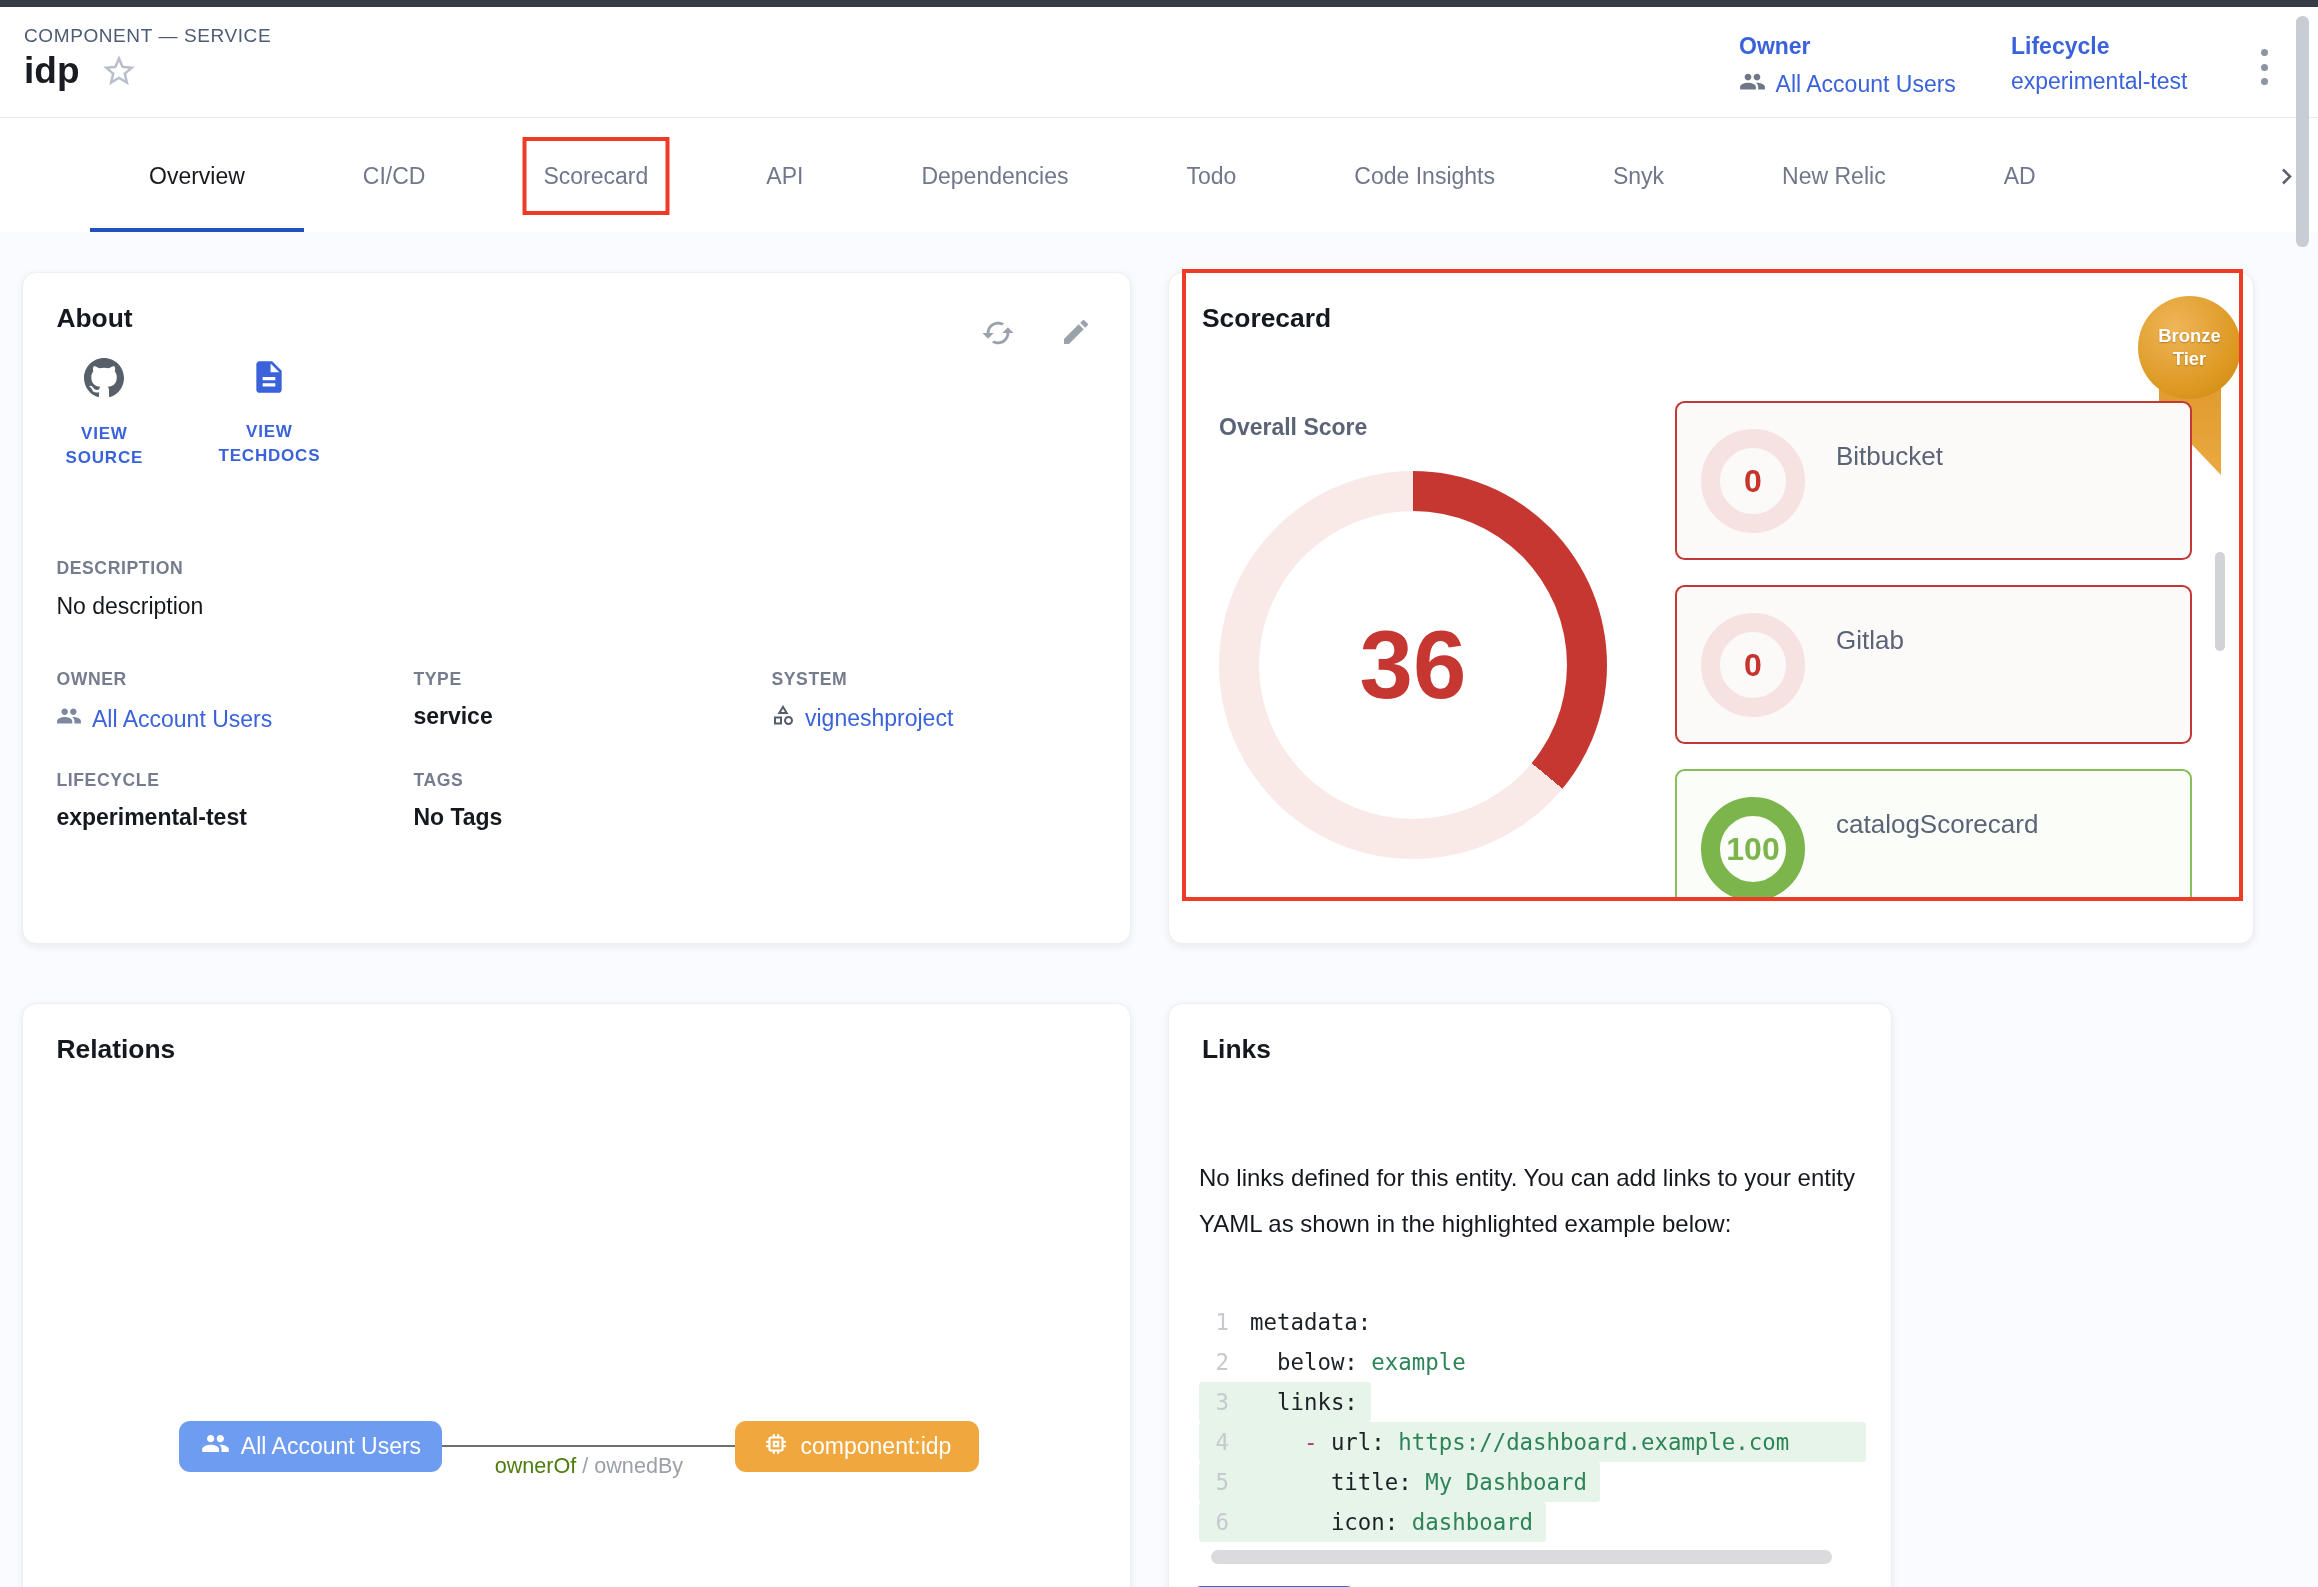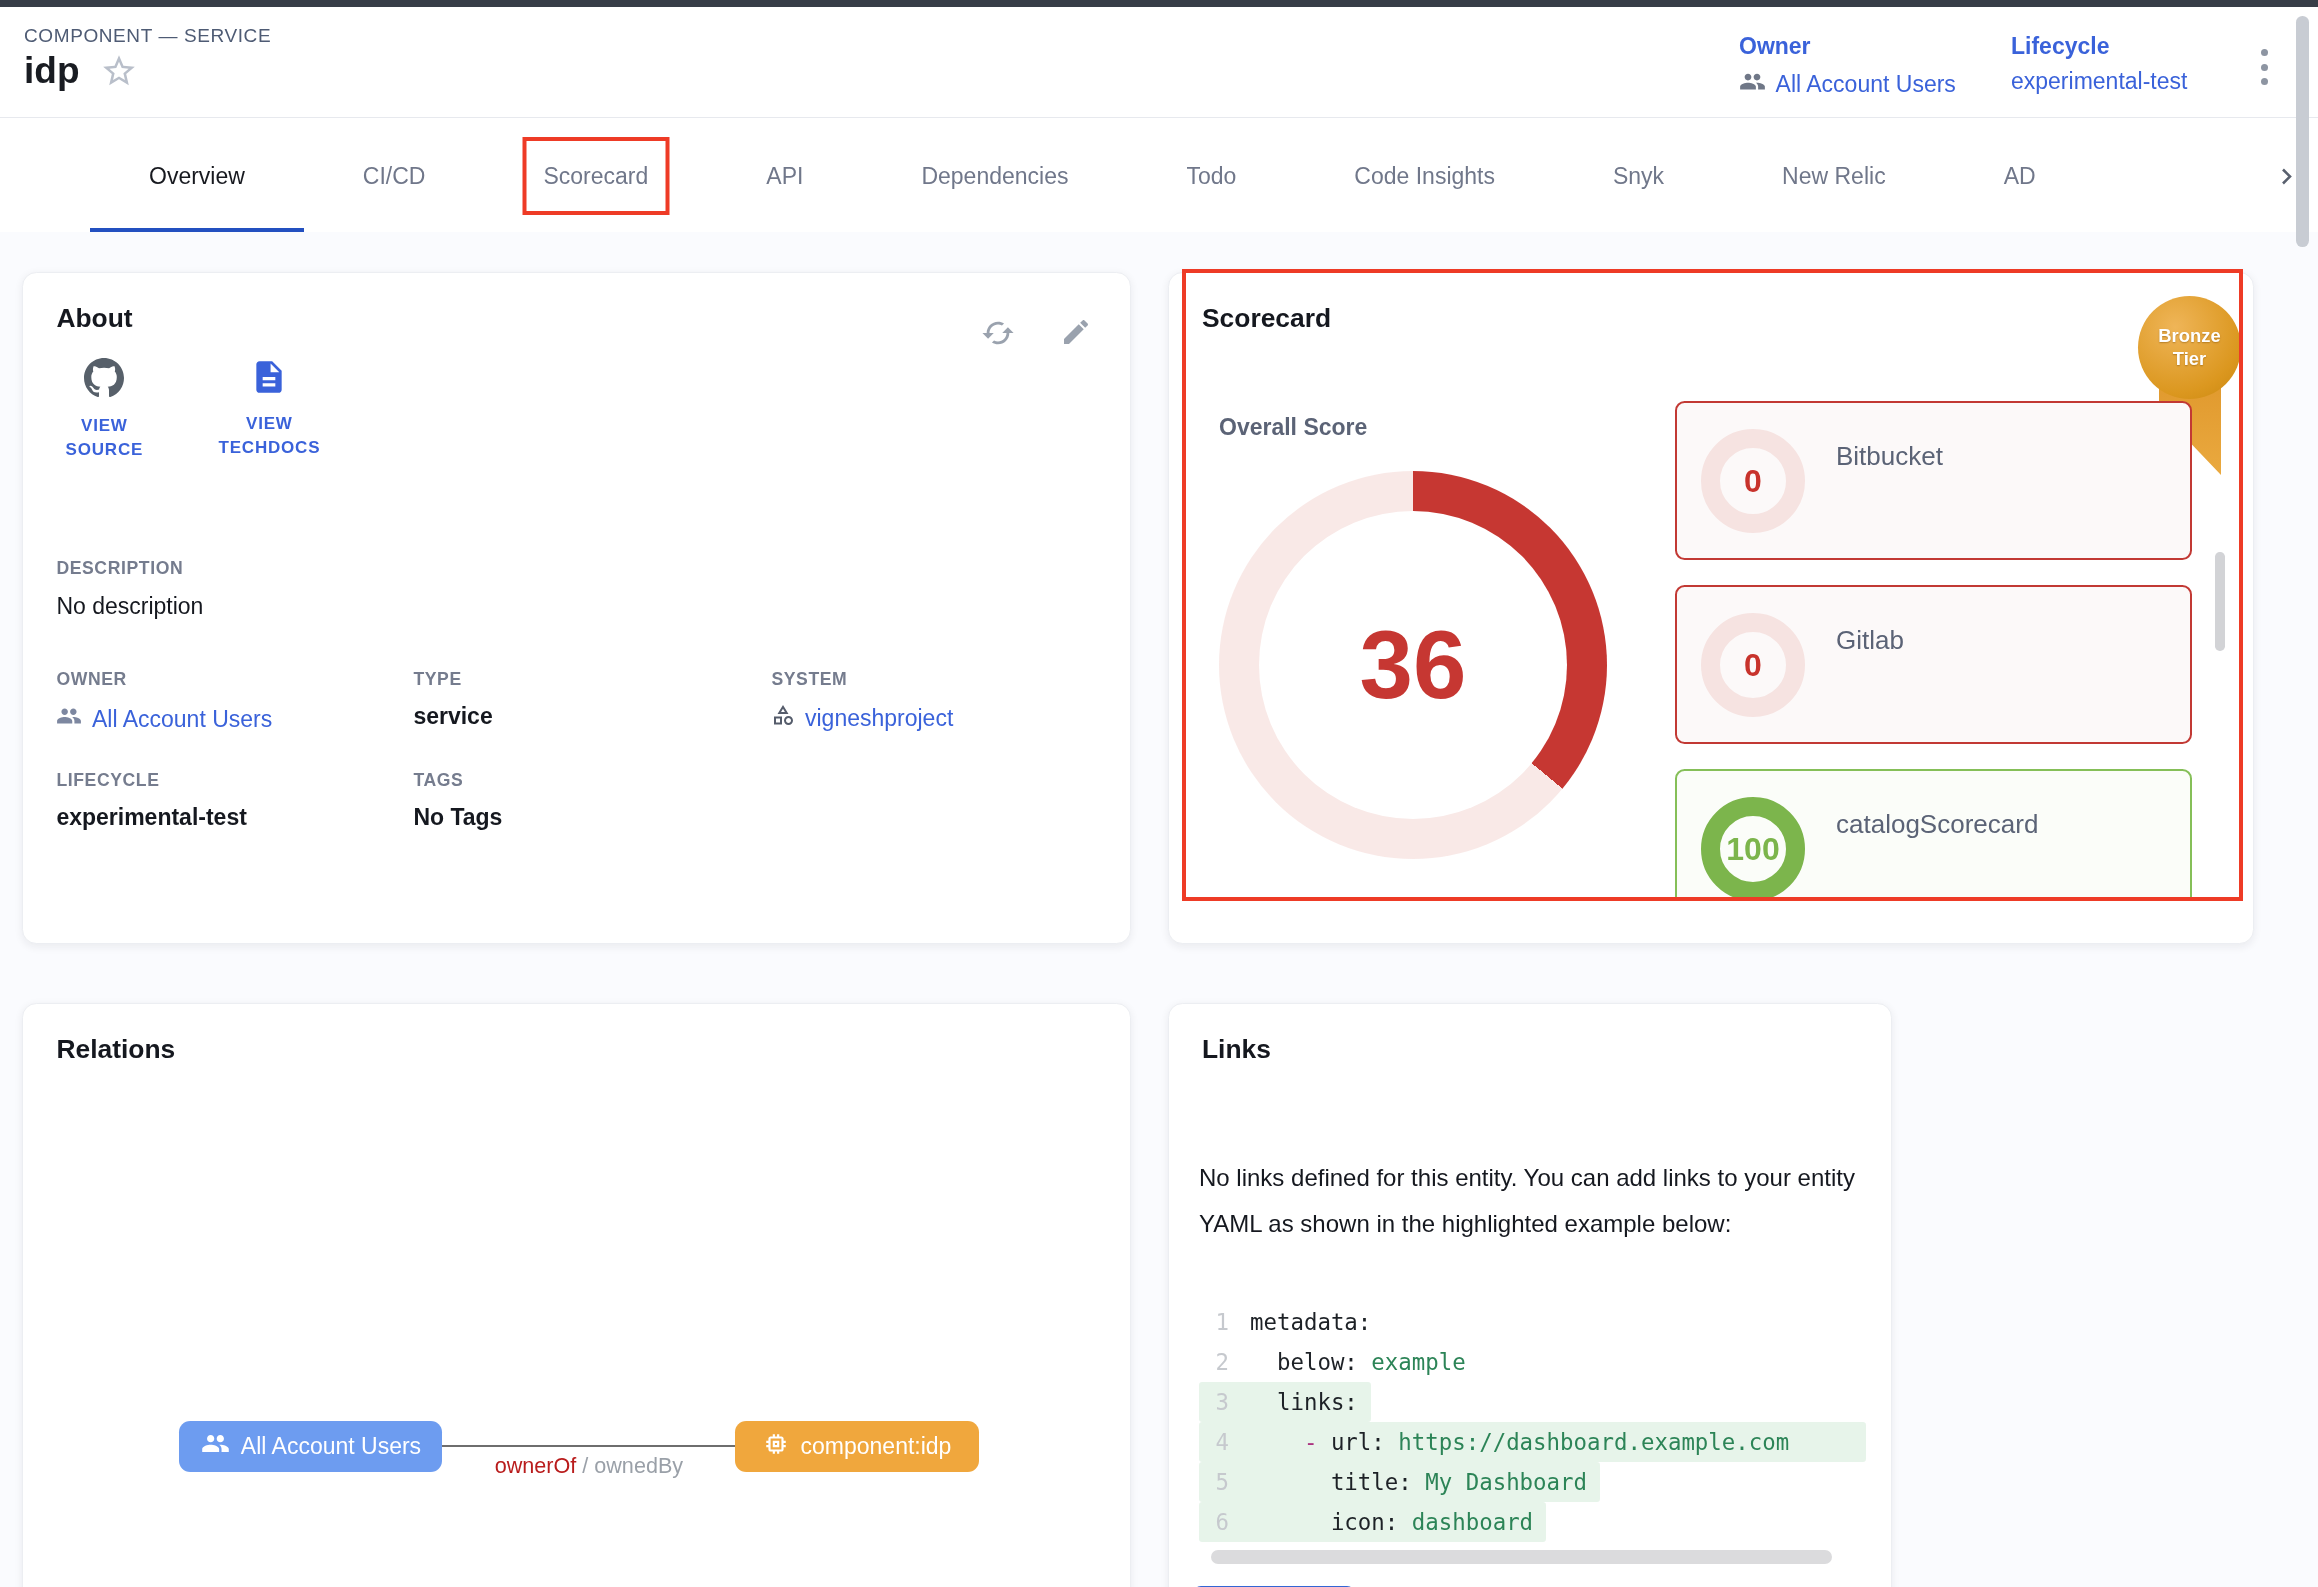--- a/index.html
+++ b/index.html
@@ -31,21 +31,21 @@
   .tab-overflow { position:absolute; right:21px; top:0; height:114px; display:flex; align-items:center; cursor:pointer; }
   
   .content-bg { position:absolute; left:0; top:232px; width:2319px; height:1356px; background:#fafbfe; }
   .card { position:absolute; background:#fff; border:0.8px solid #eceef2; border-radius:14.4px; box-shadow:0 2.4px 8px rgba(30,35,48,0.07); }
   .card-title { position:absolute; left:33px; top:30px; font-size:26.4px; font-weight:700; color:#15181f; }
   
   .about-card  { left:22.4px; top:272px; width:1109px; height:672px; }
   .about-actions { position:absolute; right:38px; top:43px; display:flex; gap:45px; }
   .icon-btn { cursor:pointer; color:#9aa2ae; }
   .quick-links { position:absolute; left:13px; top:85px; display:flex; gap:29px; }
-  .quick-link { width:136px; display:flex; flex-direction:column; align-items:center; gap:13px; cursor:pointer; text-align:center; }
+  .quick-link { width:136px; display:flex; flex-direction:column; align-items:center; gap:21px; cursor:pointer; text-align:center; }
   .quick-link .ql-label { font-size:17px; font-weight:700; color:#3a62da; letter-spacing:0.8px; line-height:24px; }
   .field-label { font-size:17.6px; font-weight:600; color:#757c8e; letter-spacing:0.6px; }
   .about-desc { position:absolute; left:33px; top:285px; }
   .about-desc .desc-value { margin-top:14.4px; font-size:23px; color:#15181f; }
   .fields-grid { position:absolute; left:33px; top:396px; display:grid; grid-template-columns:357px 358px 264px; row-gap:35px; }
   .field .field-value { margin-top:13px; font-size:23px; }
   .field .plain { font-weight:700; color:#15181f; }
   .field .link-value { color:#3a62da; display:flex; align-items:center; gap:9.6px; cursor:pointer; }
   
   .scorecard-card { left:1168px; top:272px; width:1086px; height:672px; }
@@ -74,21 +74,21 @@
   .pass .score-ring b { color:#7cb54c; font-size:32px; }
   .score-name { position:absolute; left:159px; top:38px; font-size:26px; color:#5b6376; }
   .list-scrollbar { position:absolute; left:1046px; top:279px; width:9.6px; height:99px; border-radius:4.8px; background:#d2d3d6; cursor:pointer; }
   
   .relations-card { left:22.4px; top:1003px; width:1109px; height:633px; }
   .rel-node { position:absolute; top:417px; height:51px; border-radius:11.2px; display:flex; align-items:center; justify-content:center; gap:11.2px; color:#fff; font-size:23px; cursor:pointer; }
   .rel-node-owner { left:156px; width:263px; background:#6d9cf0; }
   .rel-node-component { left:712px; width:244px; background:#f0a73d; }
   .rel-edge { position:absolute; left:419px; top:441px; width:293px; height:2.4px; background:#6e6e6e; }
   .rel-edge-label { position:absolute; left:419px; top:449px; width:293px; text-align:center; font-size:21.6px; white-space:nowrap; }
-  .rel-edge-label .from { color:#b91c1c;margin-top:7px; }
+  .rel-edge-label .from { color:#4d7c0f;margin-top:7px; }
   .rel-edge-label .sep, .rel-edge-label .to { color:#9aa0a8; }
   
   .links-card { left:1168px; top:1003px; width:724px; height:633px; }
   .links-message { position:absolute; left:30px; top:151px; width:679px; font-size:24px; line-height:46px; color:#15181f; }
   .code-block { position:absolute; left:30px; top:298px; width:667px; overflow:hidden; font-family:"DejaVu Sans Mono", monospace; font-size:22.4px; }
   .cl-row { height:40px; }
   .cl { display:inline-flex; align-items:center; height:40px; padding-right:13px; border-radius:3.2px; white-space:pre; }
   .cl.hl { background:#e7f4ea; }
   .cl.full { min-width:667px; }
   .cl-num { display:inline-block; width:30px; text-align:right; margin-right:21px; color:#c6c9ce; }

